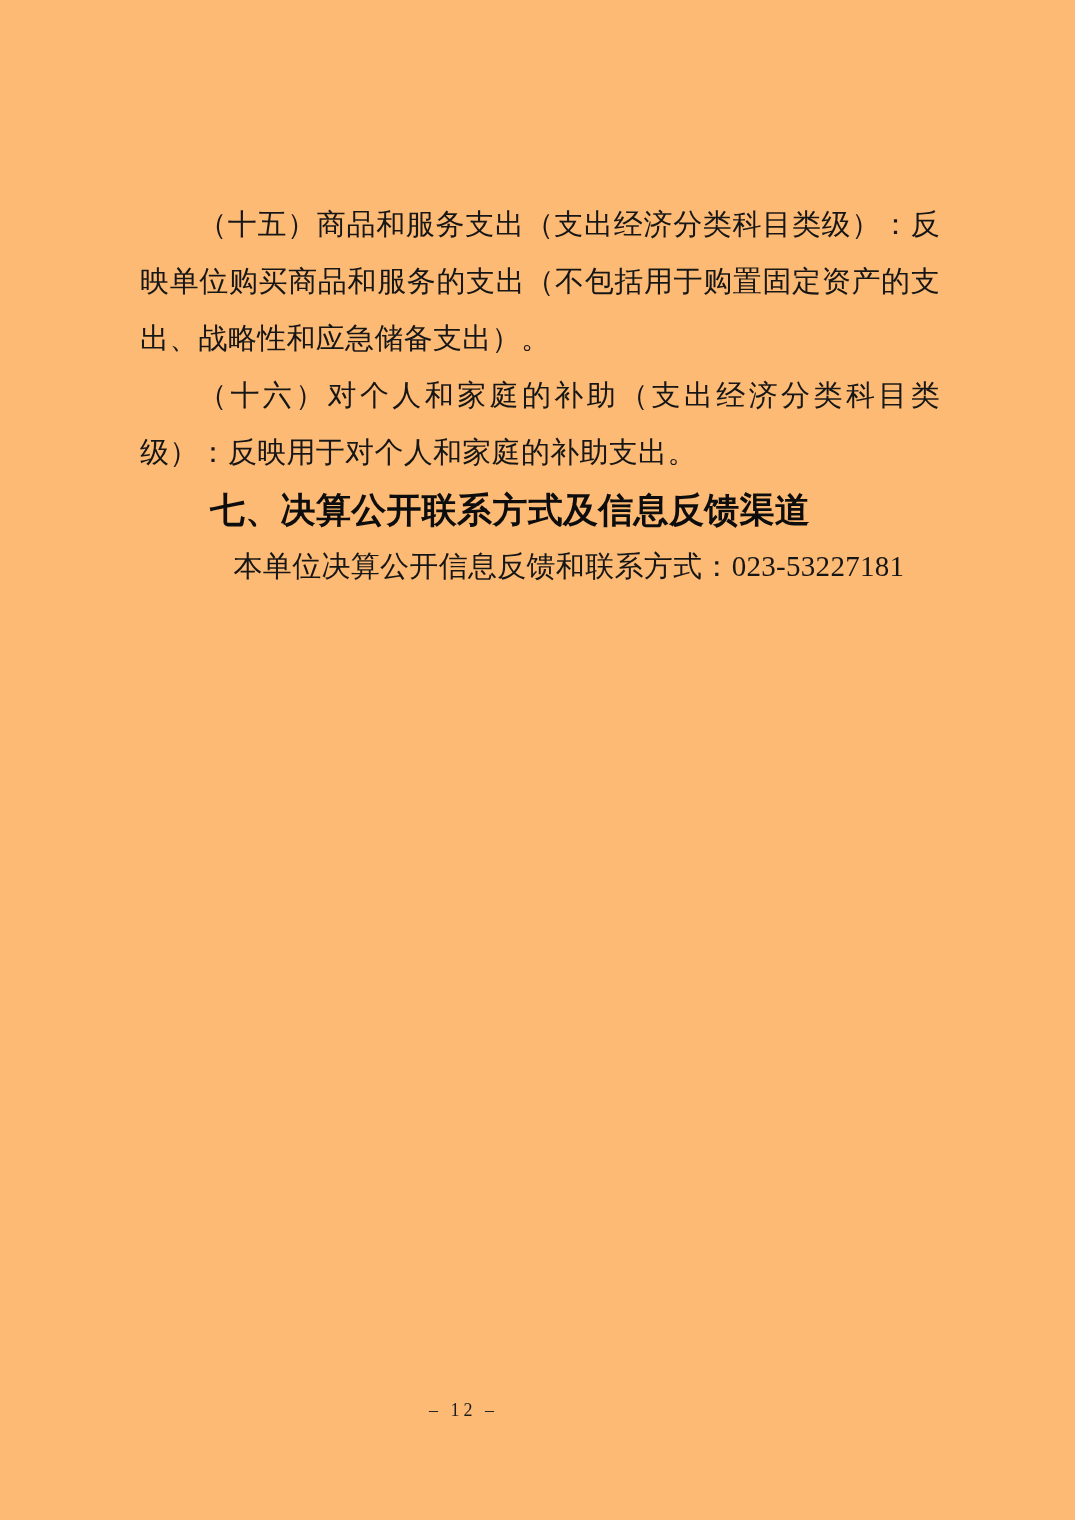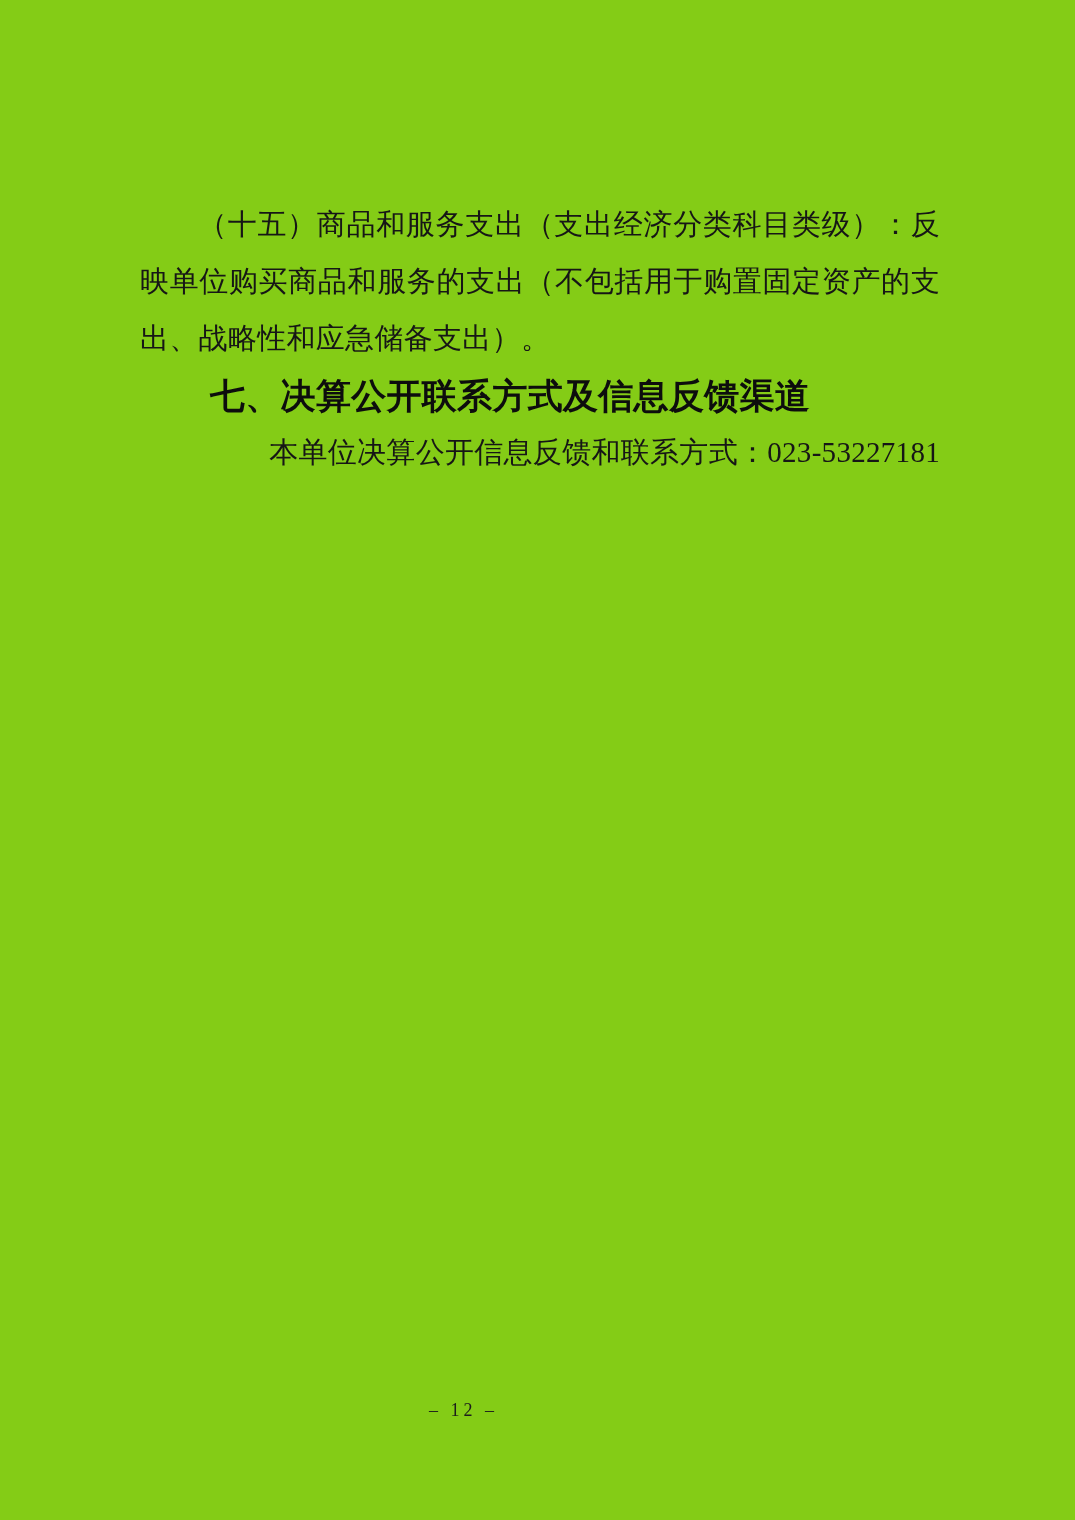--- a/index.html
+++ b/index.html
@@ -12,21 +12,21 @@
     background: #ffffff;
     position: relative;
     overflow: hidden;
   }
   .page {
     position: absolute;
     left: 0;
     top: 0;
     width: 1075px;
     height: 1520px;
-    background: #84cc16;
+    background: #fdba74;
   }
   .content {
     position: absolute;
     left: 140px;
     top: 196px;
     width: 800px;
     color: #161616;
   }
   .para {
     margin: 0;
@@ -43,37 +43,38 @@
     margin: 0;
     font-family: "Liberation Sans", "DejaVu Sans", sans-serif;
     font-weight: 700;
     font-size: 35px;
     line-height: 57px;
     text-indent: 2em;
     letter-spacing: 0.3px;
     color: #0d0d0d;
   }
   .contact {
-    text-align: right;
+    text-align: center;
   }
   .page-number {
     position: absolute;
     left: 0;
     top: 1400px;
     width: 927px;
     text-align: center;
     font-family: "Liberation Serif", "DejaVu Serif", serif;
     font-size: 18px;
     letter-spacing: 4px;
     color: #1c1c1c;
   }
 </style>
 </head>
 <body>
 
 <div class="page">
   <div class="content">
     <p class="para">（十五）商品和服务支出（支出经济分类科目类级）：反映单位购买商品和服务的支出（不包括用于购置固定资产的支出、战略性和应急储备支出）。</p>
+    <p class="para">（十六）对个人和家庭的补助（支出经济分类科目类级）：反映用于对个人和家庭的补助支出。</p>
     <h2 class="heading">七、决算公开联系方式及信息反馈渠道</h2>
     <p class="para contact">本单位决算公开信息反馈和联系方式：023-53227181</p>
   </div>
   <div class="page-number">– 12 –</div>
 </div>
 
 </body></html>

